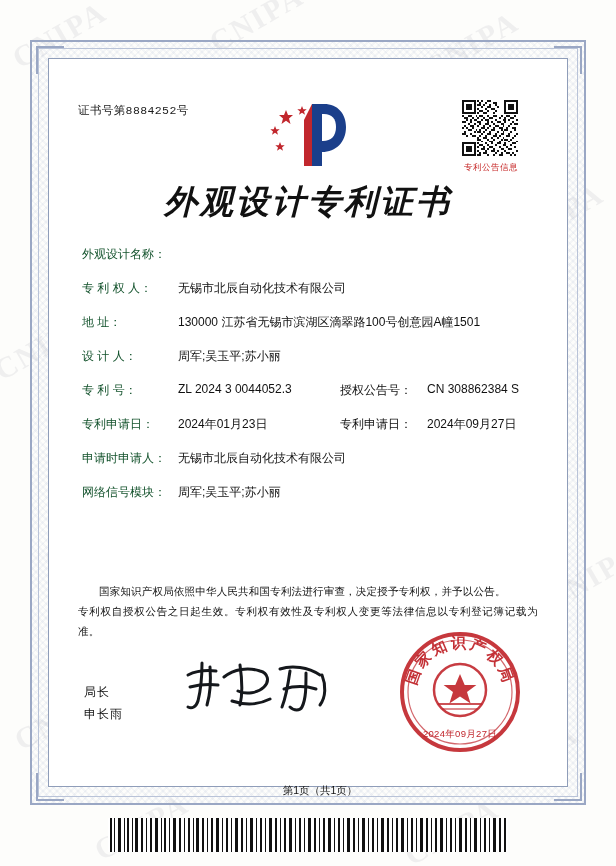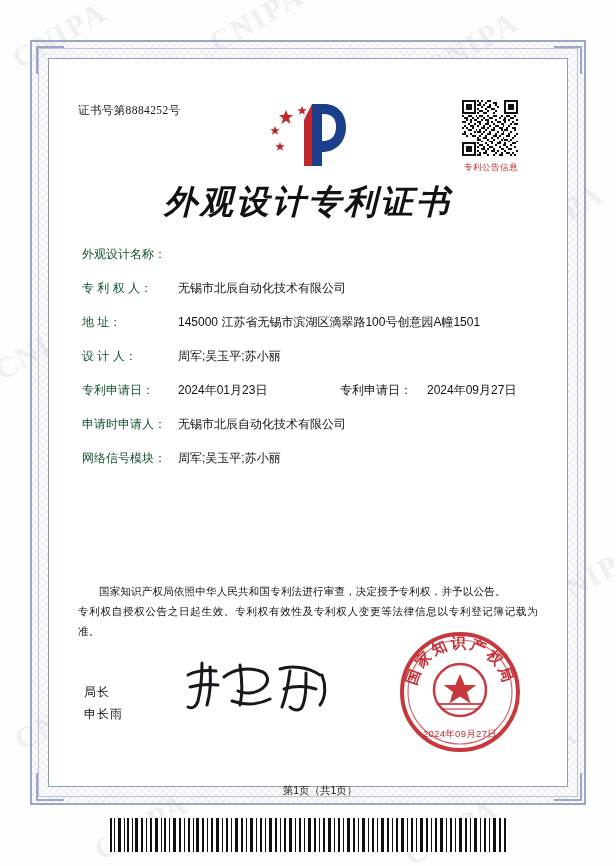--- a/index.html
+++ b/index.html
@@ -90,21 +90,21 @@
   .corner.tr { left: 554px; top: 46px;  border-left: none;  border-bottom: none; }
   .corner.bl { left: 36px;  top: 773px; border-right: none; border-top: none; }
   .corner.br { left: 554px; top: 773px; border-left: none;  border-top: none; }
 
   
   .cert-no {
     position: absolute;
     left: 78px; top: 103px;
     font-size: 11.5px;
     color: #1a1a1a;
-    font-family: Liberation Serif, serif;
+    font-family: Liberation Mono, monospace;
     letter-spacing: 0.4px;
   }
 
   .logo {
     position: absolute;
     left: 258px; top: 100px;
     width: 100px; height: 70px;
   }
 
   .qr-box {
@@ -497,28 +497,34 @@
       <span class="label">外观设计名称：</span>
     </div>
 
     <div class="row">
       <span class="label">专 利 权 人：</span>
       <span class="value">无锡市北辰自动化技术有限公司</span>
     </div>
 
     <div class="row">
       <span class="label">地      址：</span>
-      <span class="value">145000 江苏省无锡市滨湖区滴翠路100号创意园A幢1501</span>
+      <span class="value">130000 江苏省无锡市滨湖区滴翠路100号创意园A幢1501</span>
     </div>
 
     <div class="row">
       <span class="label">设  计  人：</span>
       <span class="value">周军;吴玉平;苏小丽</span>
     </div>
 
+    <div class="row">
+      <span class="label">专  利  号：</span>
+      <span class="value">ZL 2024 3 0044052.3</span>
+      <span class="label2">授权公告号：</span>
+      <span class="value2">CN 308862384 S</span>
+    </div>
 
     <div class="row">
       <span class="label">专利申请日：</span>
       <span class="value">2024年01月23日</span>
       <span class="label2">专利申请日：</span>
       <span class="value2">2024年09月27日</span>
     </div>
 
     <div class="row">
       <span class="label">申请时申请人：</span>

